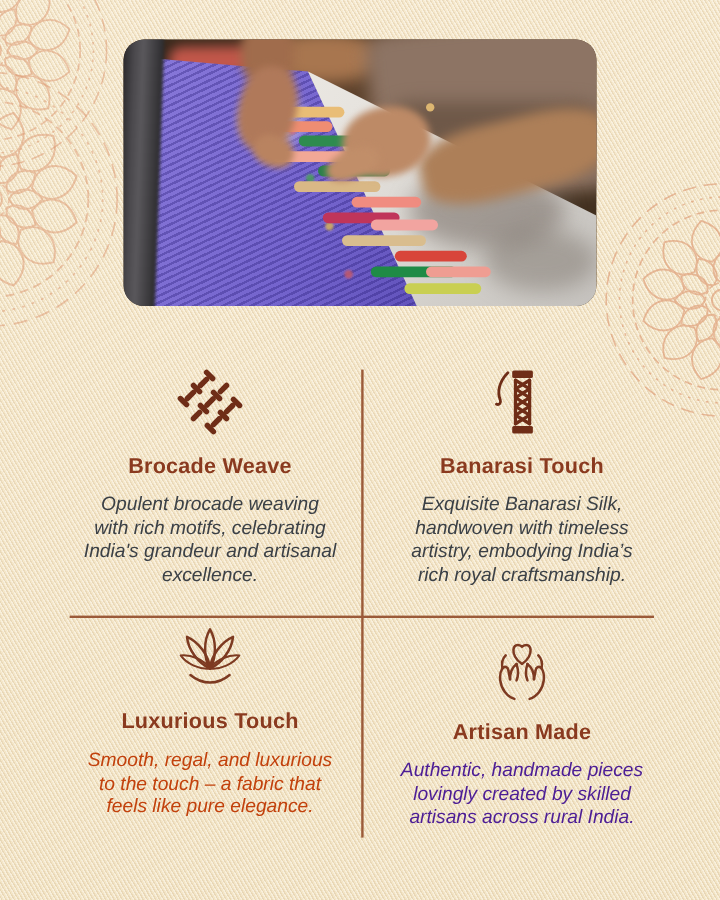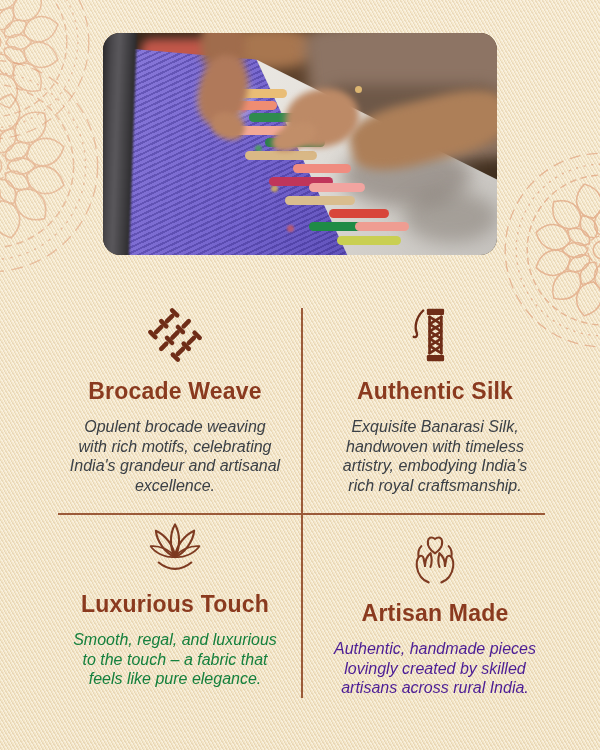--- a/index.html
+++ b/index.html
@@ -55,21 +55,21 @@
   .p-armR{left:246px;top:66px;width:160px;height:62px;background:#ad7f58;border-radius:35%;filter:blur(5px);transform:rotate(-14deg);}
   .p-loom{left:-8px;top:-6px;width:38px;height:236px;filter:blur(1.3px);transform:rotate(2deg);
     background:linear-gradient(90deg,#1c1b1d 0%,#4a484c 35%,#5a585c 55%,#2c2b2e 100%);}
 
   
   .divider{position:absolute;background:#9b5a39;}
   .divider.v{left:301px;top:308px;width:2px;height:390px;}
   .divider.h{left:58px;top:513px;width:487px;height:2px;}
   .cell{position:absolute;width:260px;text-align:center;}
   .cell .icon-wrap{height:58px;display:flex;align-items:flex-start;justify-content:center;margin-bottom:14px;}
-  .cell h3{margin:0;font-size:23px;font-weight:bold;color:#8a3a1f;letter-spacing:.2px;}
+  .cell h3{margin:0;font-size:18px;font-weight:bold;color:#8a3a1f;letter-spacing:.2px;}
   .cell p{margin:12px 0 0 0;font-size:16px;line-height:19.5px;color:#3b4046;white-space:pre-line;font-style:italic;}
   .cell.c1{left:45px;top:306px;}
   .cell.c2{left:305px;top:306px;}
   .cell.c3{left:45px;top:519px;}
   .cell.c4{left:305px;top:528px;}
   .icon-dark{color:#6f2d17;}
   .icon-line{color:#7d3a21;}
 </style>
 </head>
 <body style="background-color: rgb(244, 231, 202);">
@@ -205,40 +205,40 @@
       <rect x="23" y="3" width="19" height="7" rx="1.5" fill="currentColor"></rect>
       <rect x="23" y="54" width="19" height="7" rx="1.5" fill="currentColor"></rect>
       <g stroke="currentColor" stroke-width="3" fill="none" stroke-linejoin="round" stroke-linecap="round">
         <path d="M26 12 L39 20 L26 28 L39 36 L26 44 L39 52"></path>
         <path d="M39 12 L26 20 L39 28 L26 36 L39 44 L26 52"></path>
         <path d="M26 12 V52 M39 12 V52"></path>
       </g>
       <path d="M19 5 C11 13 9 23 12 30 C13 33 11 35 8.5 34" fill="none" stroke="currentColor" stroke-width="2.6" stroke-linecap="round"></path>
     </svg>
   </div>
-  <h3 style="color: rgb(138, 58, 31);">Authentic Silk</h3>
+  <h3 style="color: rgb(138, 58, 31);">Banarasi Touch</h3>
   <p style="color: rgb(59, 64, 70);">Exquisite Banarasi Silk,
 handwoven with timeless
 artistry, embodying India’s
 rich royal craftsmanship.</p>
 </div>
 
 <div class="cell c3">
   <div class="icon-wrap">
     <svg class="icon-line" width="60" height="58" viewBox="0 0 64 64">
       <use href="#l-petal"></use>
       <use href="#l-petal" transform="rotate(-36 32 42)"></use>
       <use href="#l-petal" transform="rotate(36 32 42)"></use>
       <use href="#l-petal" transform="rotate(-66 32 42) translate(32 42) scale(0.82) translate(-32 -42)"></use>
       <use href="#l-petal" transform="rotate(66 32 42) translate(32 42) scale(0.82) translate(-32 -42)"></use>
       <path d="M14 48 C20 53 26 55 32 55 C38 55 44 53 50 48" fill="none" stroke="currentColor" stroke-width="2.3" stroke-linecap="round"></path>
     </svg>
   </div>
   <h3 style="color: rgb(138, 58, 31);">Luxurious Touch</h3>
-  <p style="color: #15803d;">Smooth, regal, and luxurious
+  <p style="color: #c2410c;">Smooth, regal, and luxurious
 to the touch – a fabric that
 feels like pure elegance.</p>
 </div>
 
 <div class="cell c4">
   <div class="icon-wrap">
     <svg class="icon-line" width="60" height="58" viewBox="0 0 64 64" fill="none" stroke="currentColor" stroke-width="2.3" stroke-linecap="round" stroke-linejoin="round">
       <path d="M32 28 C20 20 23 6 32 12 C41 6 44 20 32 28 Z"></path>
       <g>
         <path d="M25 60 C18 58 13 51 12 43 C11.5 39 12 35 14 32 C16 29.5 19 30.5 19.5 34 L21 42"></path>

